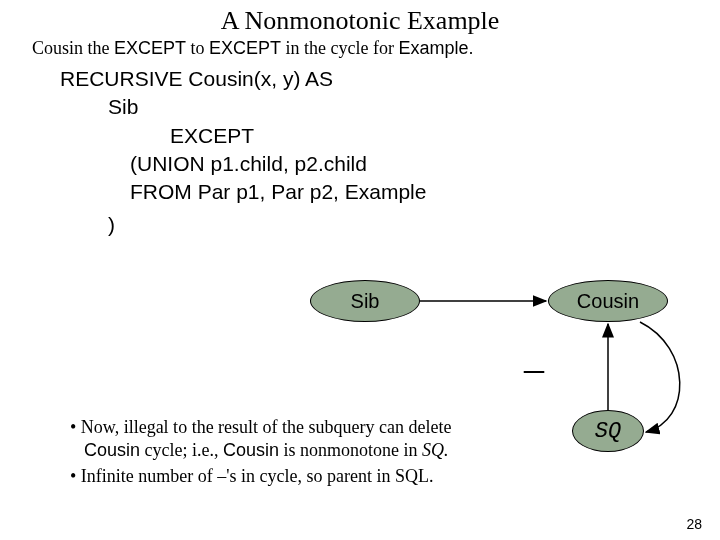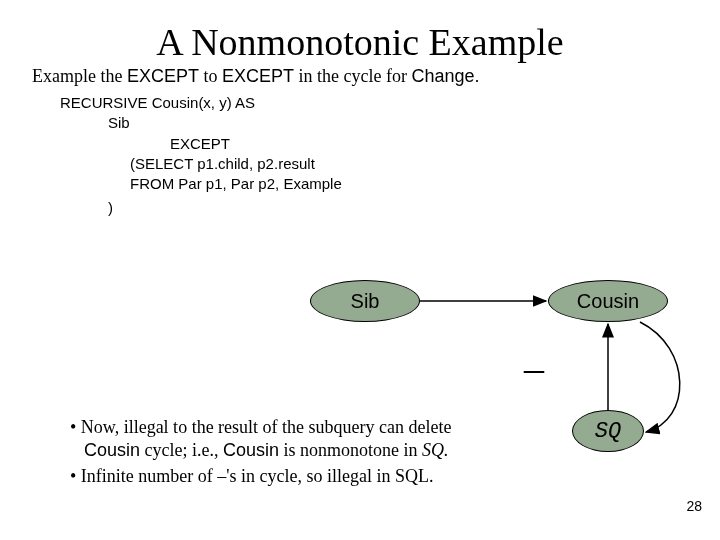--- a/index.html
+++ b/index.html
@@ -7,34 +7,34 @@
     margin: 0;
     width: 720px;
     height: 540px;
     background: #fff;
     font-family: "Times New Roman", Times, serif;
     color: #000;
     position: relative;
     overflow: hidden;
   }
   .title {
-    font-size: 38px;
+    font-size: 26px;
     text-align: center;
-    margin-top: 20px;
+    margin-top: 6px;
     font-weight: normal;
   }
   .subtitle {
     font-size: 18px;
     font-family: Arial, Helvetica, sans-serif;
     margin: 2px 0 6px 32px;
   }
   .subtitle .serif { font-family: "Times New Roman", serif; }
   .code {
     font-family: Arial, Helvetica, sans-serif;
-    font-size: 15px;
+    font-size: 21px;
     line-height: 1.35;
     margin-left: 60px;
   }
   .code .l2 { padding-left: 48px; }
   .code .l3 { padding-left: 110px; }
   .code .l4 { padding-left: 70px; }
   .code .l5 { padding-left: 96px; }
   .code .close { padding-left: 48px; margin-top: 4px; }
   .bullets {
     position: absolute;
@@ -94,39 +94,39 @@
   }
   svg.arrows {
     position: absolute;
     left: 0; top: 0;
     width: 400px; height: 200px;
     overflow: visible;
   }
   .pagenum {
     position: absolute;
     right: 18px;
-    bottom: 26px;
+    bottom: 8px;
     font-family: Arial, Helvetica, sans-serif;
     font-size: 14px;
   }
 </style>
 </head>
 <body>
 
 <div class="title">A Nonmonotonic Example</div>
 
 <div class="subtitle">
-  <span class="serif">Example the </span><span>EXCEPT</span><span class="serif"> to </span><span>EXCEPT</span><span class="serif"> in the cycle for </span><span>Change.</span>
+  <span class="serif">Cousin the </span><span>EXCEPT</span><span class="serif"> to </span><span>EXCEPT</span><span class="serif"> in the cycle for </span><span>Example.</span>
 </div>
 
 <div class="code">
   <div>RECURSIVE Cousin(x, y) AS</div>
   <div class="l2">Sib</div>
   <div class="l3">EXCEPT</div>
-  <div class="l4">(SELECT p1.child, p2.result</div>
+  <div class="l4">(UNION p1.child, p2.child</div>
   <div class="l4"> FROM Par p1, Par p2, Example</div>
   <div class="close">)</div>
 </div>
 
 <div class="diagram">
   <svg class="arrows">
     <defs>
       <marker id="ah" markerWidth="10" markerHeight="8" refX="9" refY="4" orient="auto">
         <path d="M0,0 L10,4 L0,8 Z" fill="#000"></path>
       </marker>
@@ -138,16 +138,16 @@
   <div class="node sib">Sib</div>
   <div class="node cousin">Cousin</div>
   <div class="node sq">SQ</div>
   <div class="minus">–</div>
 </div>
 
 <ul class="bullets">
   <li>
     <span>Now, illegal to the result of the subquery can delete </span><span class="sans">Cousin</span><span> cycle; i.e., </span><span class="sans">Cousin</span><span> is nonmonotone in </span><span class="italic">SQ.</span>
   </li>
-  <li>Infinite number of –'s in cycle, so illegal in SQL.</li>
+  <li>Infinite number of –'s in cycle, so parent in SQL.</li>
 </ul>
 
 <div class="pagenum">28</div>
 
 </body></html>

